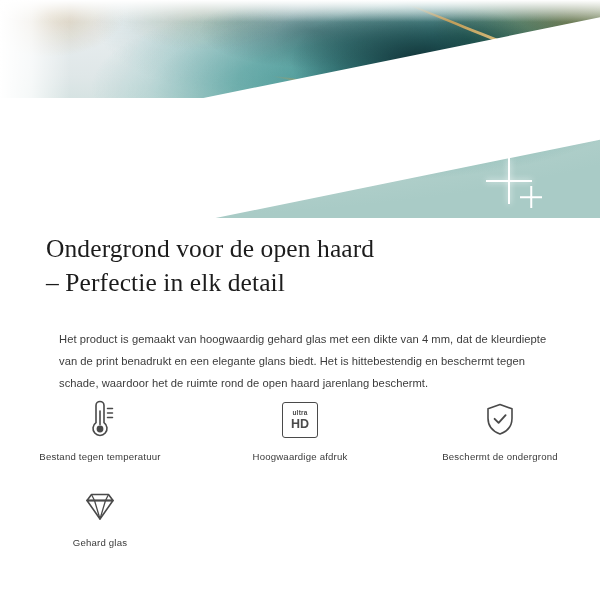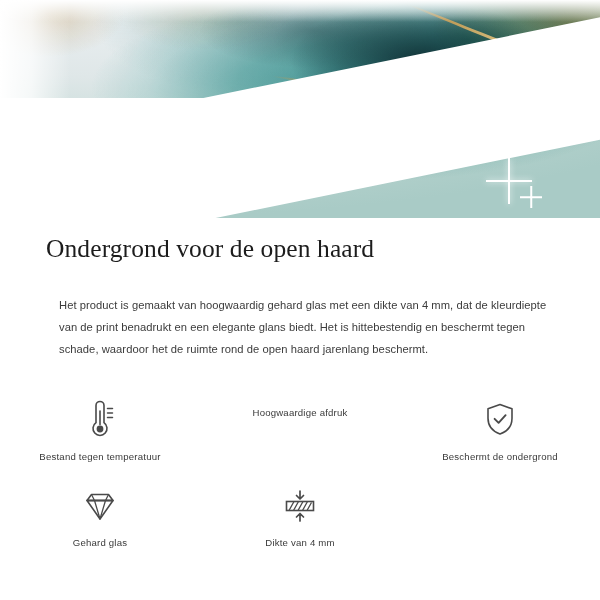--- a/index.html
+++ b/index.html
@@ -270,39 +270,46 @@
     </div>
     <div class="left-fade"></div>
     <div class="top-fade"></div>
     <div class="sparkle"></div>
     <div class="sparkle-sm"></div>
   </div>
 
   <div class="content">
     <h1 class="headline">
       <span>Ondergrond voor de open haard</span>
+      <span class="line2">– Perfectie in elk detail</span>
     </h1>
     <p class="body-copy">Het product is gemaakt van hoogwaardig gehard glas met een dikte van 4 mm, dat de kleurdiepte van de print benadrukt en een elegante glans biedt. Het is hittebestendig en beschermt tegen schade, waardoor het de ruimte rond de open haard jarenlang beschermt.</p>
   </div>
 
   <div class="features">
 
     <div class="feature">
       <div class="feature-icon">
         <svg width="40" height="42" viewBox="0 0 40 42" fill="none" xmlns="http://www.w3.org/2000/svg">
           <path d="M16 6.5a4 4 0 0 1 8 0v17.2a7 7 0 1 1-8 0V6.5z" stroke="#4a4a4a" stroke-width="1.6"></path>
           <path d="M20 12v13.6" stroke="#4a4a4a" stroke-width="1.6" stroke-linecap="round"></path>
           <circle cx="20" cy="30" r="3.4" fill="#4a4a4a"></circle>
           <path d="M27.5 9.5h5M27.5 14h5M27.5 18.5h5" stroke="#4a4a4a" stroke-width="1.5" stroke-linecap="round"></path>
         </svg>
       </div>
       <div class="feature-label">Bestand tegen temperatuur</div>
     </div>
 
     <div class="feature">
+      <div class="feature-icon">
+        <div class="hd-badge">
+          <span class="ultra">ultra</span>
+          <span class="hd">HD</span>
+        </div>
+      </div>
       <div class="feature-label">Hoogwaardige afdruk</div>
     </div>
 
     <div class="feature">
       <div class="feature-icon">
         <svg width="40" height="42" viewBox="0 0 40 42" fill="none" xmlns="http://www.w3.org/2000/svg">
           <path d="M20 5.5l12 4.3v9.4c0 8-5.1 13.3-12 15.8C13.1 32.5 8 27.2 8 19.2V9.8L20 5.5z" stroke="#4a4a4a" stroke-width="1.6" stroke-linejoin="round"></path>
           <path d="M14.6 19.8l4 4 7-7.6" stroke="#4a4a4a" stroke-width="1.9" stroke-linecap="round" stroke-linejoin="round"></path>
         </svg>
       </div>
@@ -314,26 +321,15 @@
         <svg width="42" height="40" viewBox="0 0 42 40" fill="none" xmlns="http://www.w3.org/2000/svg">
           <path d="M8 14.5h26L21 33 8 14.5z" stroke="#4a4a4a" stroke-width="1.6" stroke-linejoin="round"></path>
           <path d="M12.5 8.5h17l4.5 6H8l4.5-6z" stroke="#4a4a4a" stroke-width="1.6" stroke-linejoin="round"></path>
           <path d="M12.5 8.5l3 6L21 33l5.5-18.5 3-6M8 14.5h26" stroke="#4a4a4a" stroke-width="1.3" stroke-linejoin="round"></path>
         </svg>
       </div>
       <div class="feature-label">Gehard glas</div>
     </div>
 
 
-    <div class="feature">
-      <div class="feature-icon">
-        <svg width="42" height="40" viewBox="0 0 42 40" fill="none" xmlns="http://www.w3.org/2000/svg">
-          <path d="M21 5v7.5M17.5 9.5L21 13l3.5-3.5" stroke="#4a4a4a" stroke-width="1.7" stroke-linecap="round" stroke-linejoin="round"></path>
-          <path d="M21 35v-7.5M17.5 31L21 27.5l3.5 3.5" stroke="#4a4a4a" stroke-width="1.7" stroke-linecap="round" stroke-linejoin="round"></path>
-          <rect x="7.5" y="15.5" width="27" height="9" stroke="#4a4a4a" stroke-width="1.6"></rect>
-          <path d="M10 24.5l5-9M14.5 24.5l5-9M19 24.5l5-9M23.5 24.5l5-9M28 24.5l4.5-8" stroke="#4a4a4a" stroke-width="1.3"></path>
-        </svg>
-      </div>
-      <div class="feature-label">Dikte van 4 mm</div>
-    </div>
 
   </div>
 </div>
 
 </body></html>

